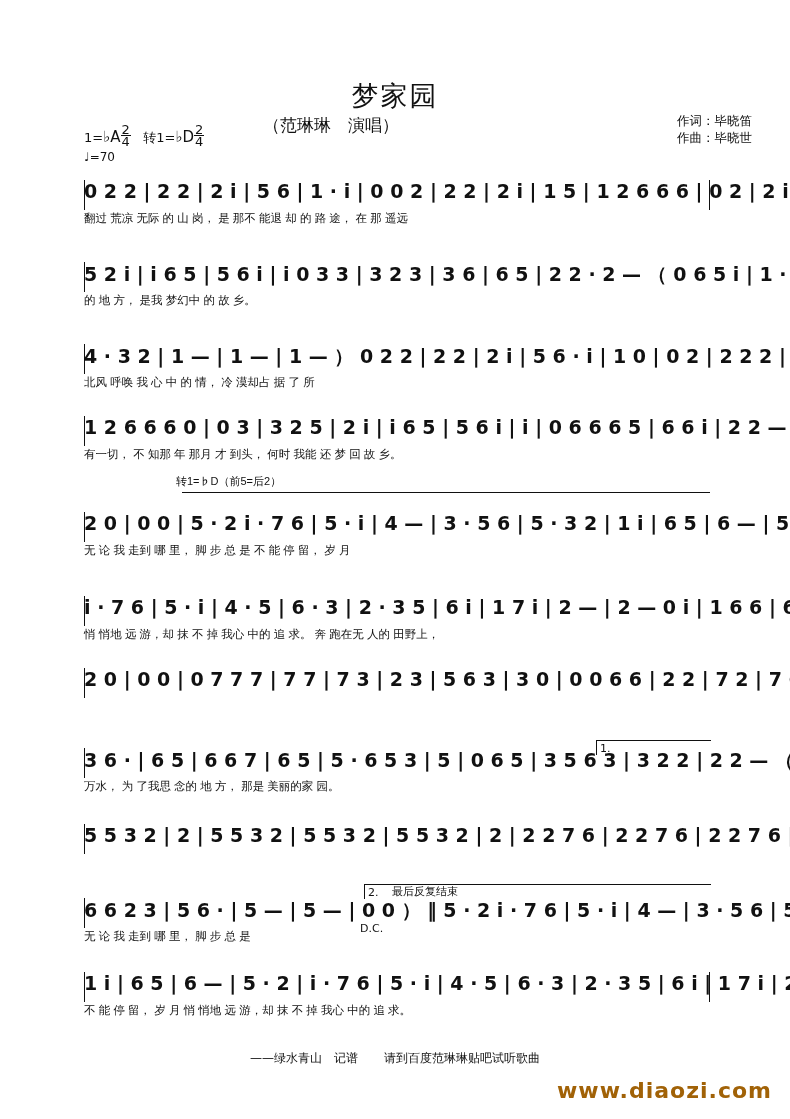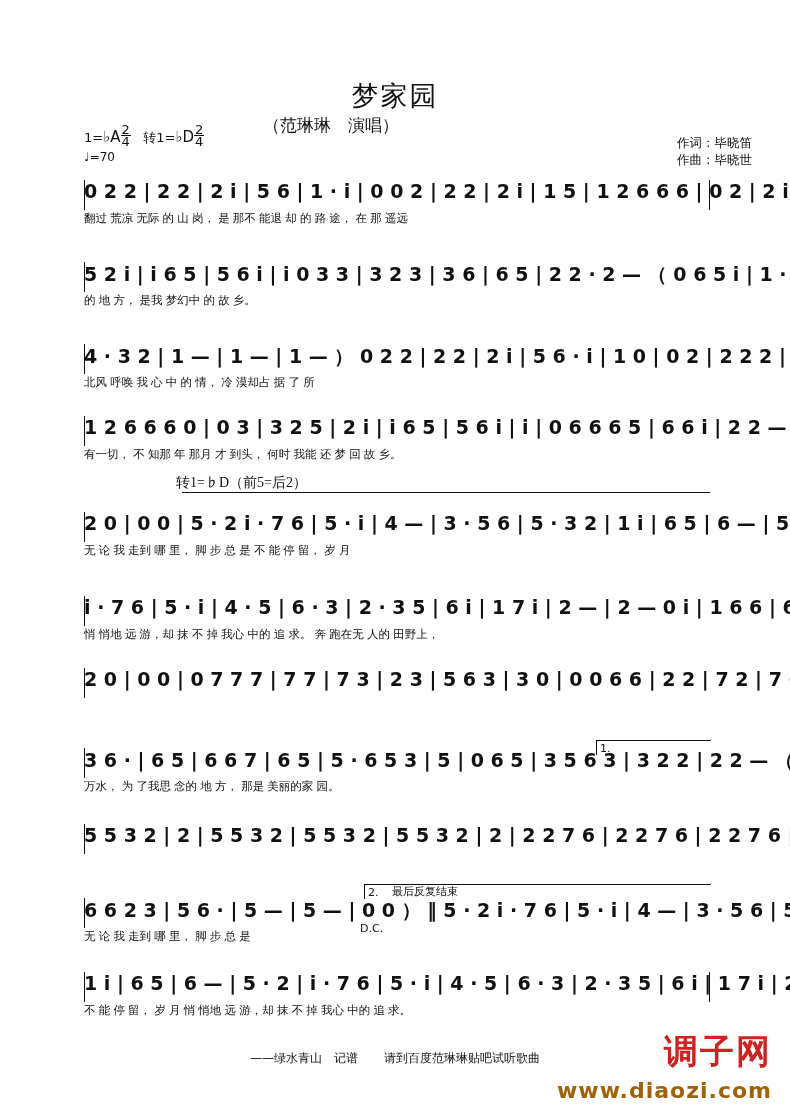--- a/index.html
+++ b/index.html
@@ -16,21 +16,21 @@
   
   .title{
     position:absolute;top:78px;left:0;width:790px;text-align:center;
     font-size:27px;letter-spacing:2px;font-family:Liberation Serif, serif;
   }
   .subtitle{
     position:absolute;top:114px;left:0;width:662px;text-align:center;
     font-size:17px;font-family:"DejaVu Sans", sans-serif;
   }
   .credits{
-    position:absolute;top:134px;right:38px;text-align:left;
+    position:absolute;top:112px;right:38px;text-align:left;
     font-size:12.5px;line-height:17px;font-family:"DejaVu Sans", sans-serif;
   }
   .keyblock{
     position:absolute;top:124px;left:84px;
     font-size:13px;font-family:"DejaVu Sans", sans-serif;
     white-space:nowrap;
   }
   .keyblock .big{font-size:15px;}
   .frac{display:inline-block;vertical-align:-4px;text-align:center;line-height:11px;font-size:13px;}
   .frac i{display:block;font-style:normal;}
@@ -71,21 +71,21 @@
     font-family:"DejaVu Sans", sans-serif;font-weight:bold;font-size:22px;color:#a16207;
     letter-spacing:1px;
   }
   .tagbox{
     position:absolute;font-family:"DejaVu Sans", sans-serif;font-size:11px;
   }
   .repeatbox{
     position:absolute;border-left:1.5px solid #111;border-top:1.5px solid #111;
     height:14px;
   }
-  .modline{position:absolute;font-family:Liberation Serif, serif;font-size:14px;}
+  .modline{position:absolute;font-family:Liberation Sans, sans-serif;font-size:11px;}
   .segnoline{position:absolute;height:1.4px;background:#111;}
 </style>
 </head>
 <body>
 
 <div class="sheet">
 
   <div class="title">梦家园</div>
   <div class="subtitle">（范琳琳　演唱）</div>
 
@@ -175,16 +175,15 @@
     <div class="barline"></div>
     <div class="notes">1 i | 6 5 | 6 — | 5 · 2 | i · 7 6 | 5 · i | 4 · 5 | 6 · 3 | 2 · 3 5 | 6 i | 1 7 i | 2 — ‖</div>
     <div class="lyrics">不 能 停 留， 岁 月 悄 悄地 远 游，却 抹 不 掉 我心 中的 追 求。</div>
     <div class="barline r"></div>
   </div>
 
   <div class="footer">
     <span class="a">——绿水青山　记谱</span><span>请到百度范琳琳贴吧试听歌曲</span>
   </div>
 
-  <div class="brand">调子网</div>
   <div class="brandurl">www.diaozi.com</div>
 
 </div>
 
 </body></html>

